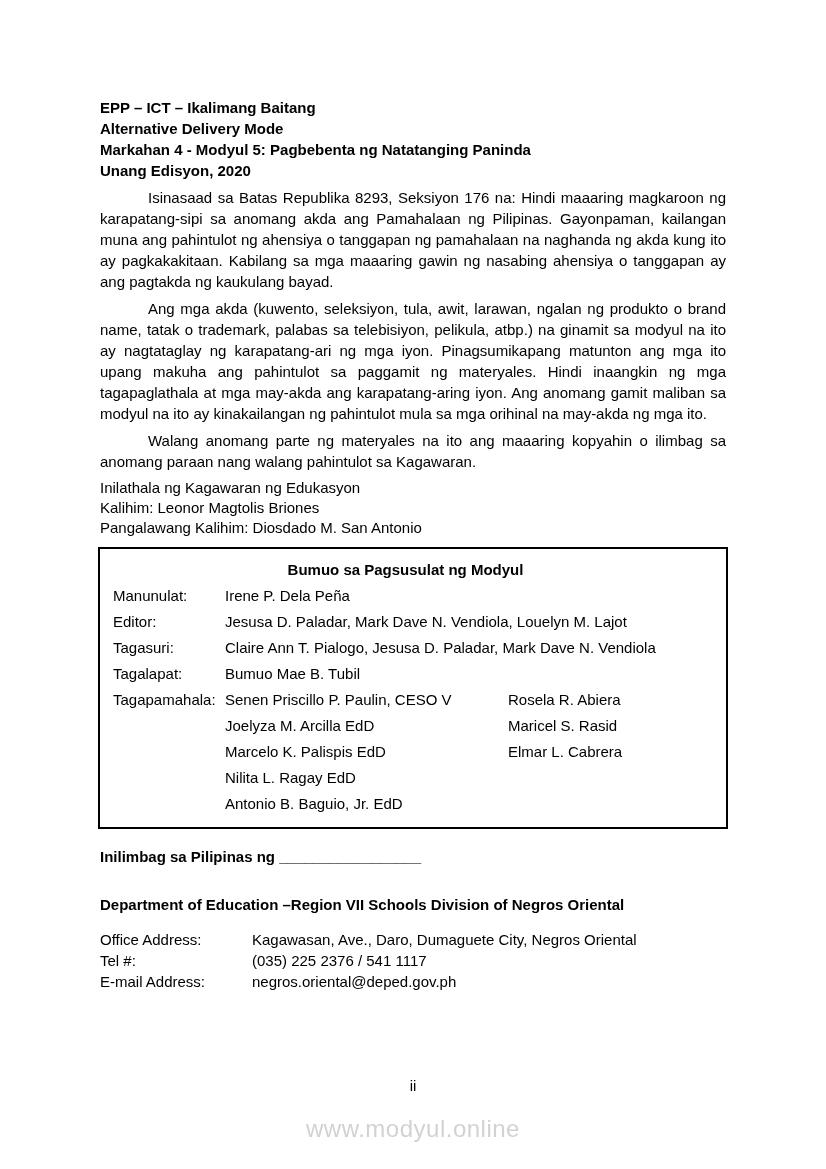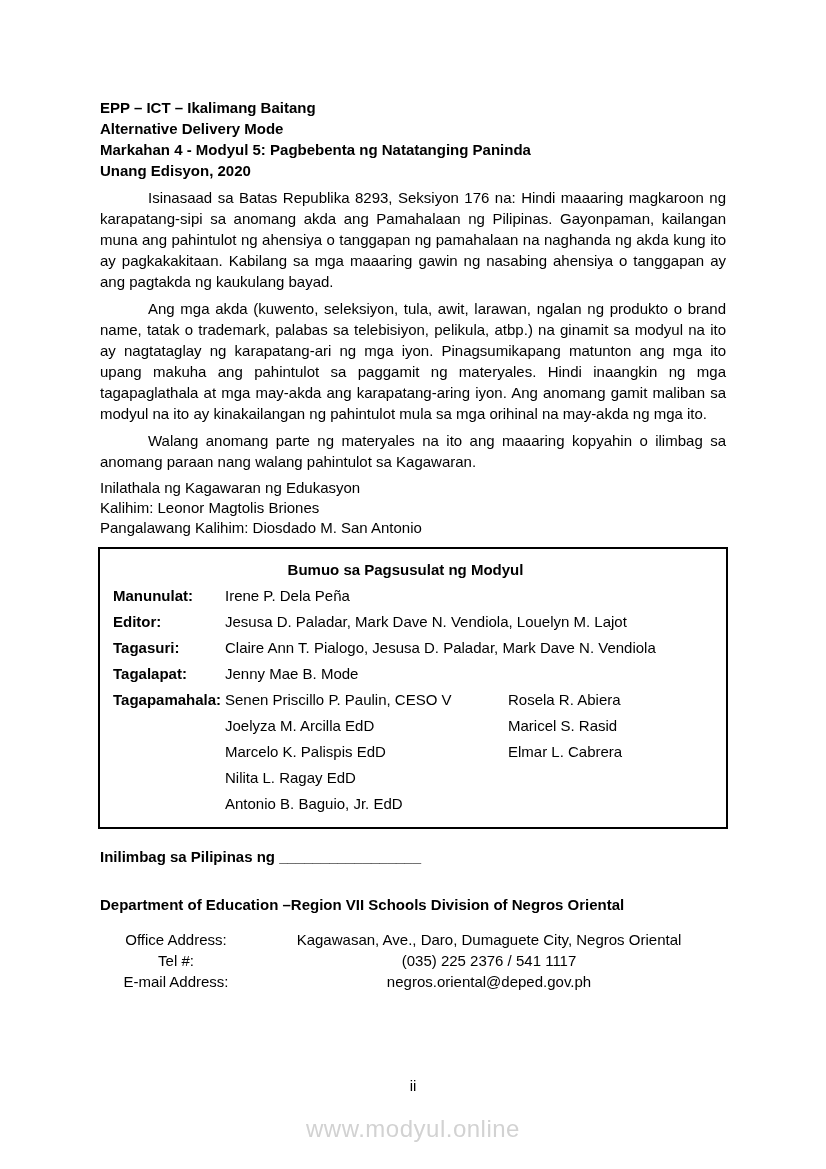--- a/index.html
+++ b/index.html
@@ -39,38 +39,38 @@
     margin: 9px -2px 0 -2px;
     border: 2px solid #000000;
     padding: 8px 28px 10px 13px;
   }
   .credits-title {
     text-align: center;
     font-weight: bold;
     line-height: 26px;
   }
   .credit-row { display: flex; line-height: 26px; }
-  .credit-label { width: 112px; flex: none; font-weight: bold; }
+  .credit-label { width: 112px; flex: none; font-weight: normal; }
   .credit-value { flex: 1; }
   .mgmt-cols { display: flex; flex: 1; }
   .mgmt-col1 { width: 283px; flex: none; }
   .mgmt-col2 { flex: 1; }
   .mgmt-item { line-height: 26px; }
   .printed {
     margin-top: 17px;
     font-weight: bold;
     line-height: 21px;
   }
   .division {
     margin-top: 27px;
     font-weight: bold;
     line-height: 21px;
   }
   .contact { margin-top: 14px; line-height: 21px; }
-  .contact-row { display: flex; text-align: center; }
+  .contact-row { display: flex; }
   .contact-label { width: 152px; flex: none; }
   .contact-value { flex: 1; }
   .page-number {
     position: absolute;
     left: 0; right: 0;
     top: 1077px;
     text-align: center;
     line-height: 18px;
   }
   .watermark {
@@ -117,21 +117,21 @@
       <div class="credit-row">
         <div class="credit-label">Editor:</div>
         <div class="credit-value">Jesusa D. Paladar, Mark Dave N. Vendiola, Louelyn M. Lajot</div>
       </div>
       <div class="credit-row">
         <div class="credit-label">Tagasuri:</div>
         <div class="credit-value">Claire Ann T. Pialogo, Jesusa D. Paladar, Mark Dave N. Vendiola</div>
       </div>
       <div class="credit-row">
         <div class="credit-label">Tagalapat:</div>
-        <div class="credit-value">Jenny Mae B. Mode</div>
+        <div class="credit-value">Bumuo Mae B. Tubil</div>
       </div>
 
       <div class="credit-row">
         <div class="credit-label">Tagapamahala:</div>
         <div class="mgmt-cols">
           <div class="mgmt-col1">
             <div class="mgmt-item">Senen Priscillo P. Paulin, CESO V</div>
             <div class="mgmt-item">Joelyza M. Arcilla EdD</div>
             <div class="mgmt-item">Marcelo K. Palispis EdD</div>
             <div class="mgmt-item">Nilita L. Ragay EdD</div>

